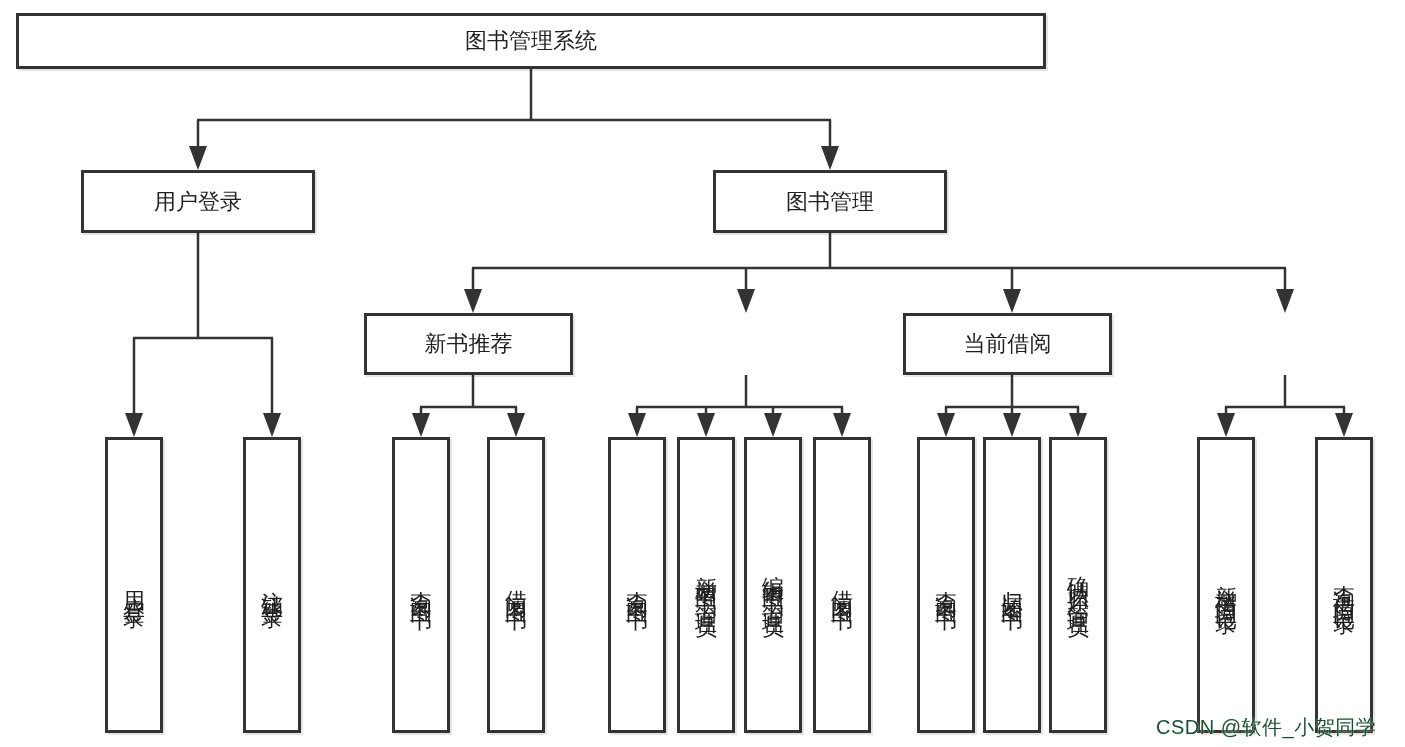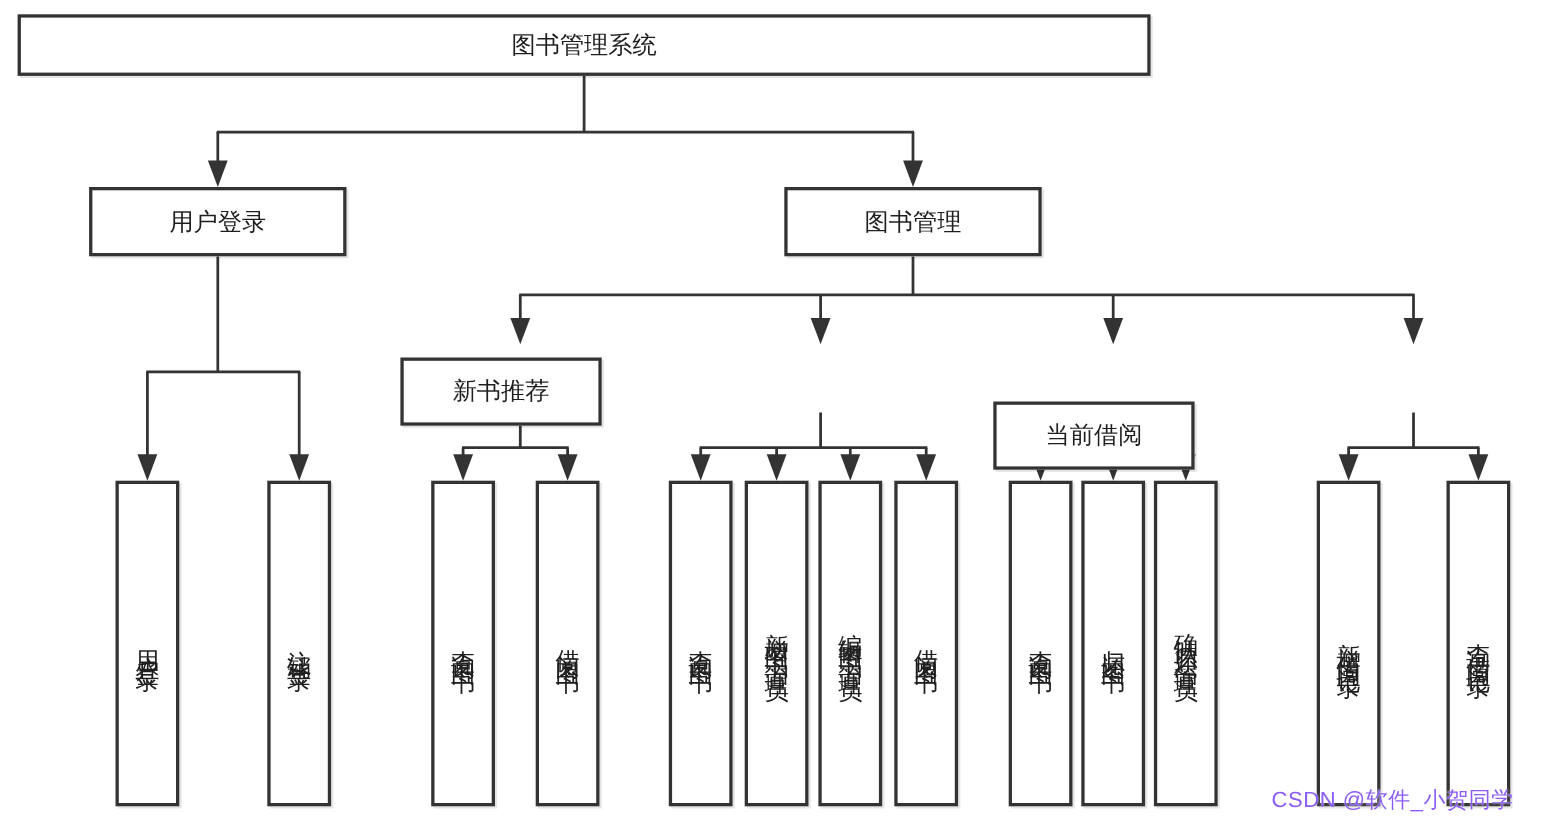--- a/index.html
+++ b/index.html
@@ -6,29 +6,29 @@
   body{font-family:"Liberation Sans","DejaVu Sans",sans-serif;}
   #stage{position:relative;width:1405px;height:747px;background:#ffffff;overflow:hidden;}
   #connectors{position:absolute;left:0;top:0;width:1405px;height:747px;}
   .node{
     position:absolute;box-sizing:border-box;background:#ffffff;
     border:3px solid #333333;display:flex;align-items:center;justify-content:center;
     color:#1f1f1f;font-size:22px;box-shadow:2px 2px 0 rgba(0,0,0,0.10);
   }
   .root{left:16px;top:13px;width:1030px;height:56px;}
   .lvl2{top:170px;width:234px;height:63px;}
-  .lvl3{top:325px;width:183px;height:62px;}
+  .lvl3{top:313px;width:209px;height:62px;}
   .leaf{top:437px;width:58px;height:296px;}
   .leaf .vtext{
     writing-mode:vertical-rl;text-orientation:mixed;
     letter-spacing:6px;font-size:22px;line-height:1;white-space:nowrap;
   }
   .watermark{
     position:absolute;left:1156px;top:714px;z-index:5;
-    font-size:20px;color:#8b5cf6;letter-spacing:0.5px;
+    font-size:20px;color:#14532d;letter-spacing:0.5px;
     text-shadow:0 0 2px #ffffff;
   }
   line{stroke:#333333;stroke-width:2.5;}
   path.arrow{fill:#333333;stroke:none;}
 </style>
 </head>
 <body>
 
 <div id="stage">
 
@@ -115,21 +115,21 @@
   <div class="node lvl2" style="left:81px;">
     <span>用户登录</span>
   </div>
   <div class="node lvl2" style="left:713px;align-items:center;">
     <span>图书管理</span>
   </div>
 
   <div class="node lvl3" style="left:364px;">
     <span>新书推荐</span>
   </div>
-  <div class="node lvl3" style="left:903px;margin-top:40px;">
+  <div class="node lvl3" style="left:903px;">
     <span>当前借阅</span>
   </div>
 
   <div class="node leaf" style="left:105px;">
     <span class="vtext">用户登录</span>
   </div>
   <div class="node leaf" style="left:243px;">
     <span class="vtext">注销登录</span>
   </div>
 

